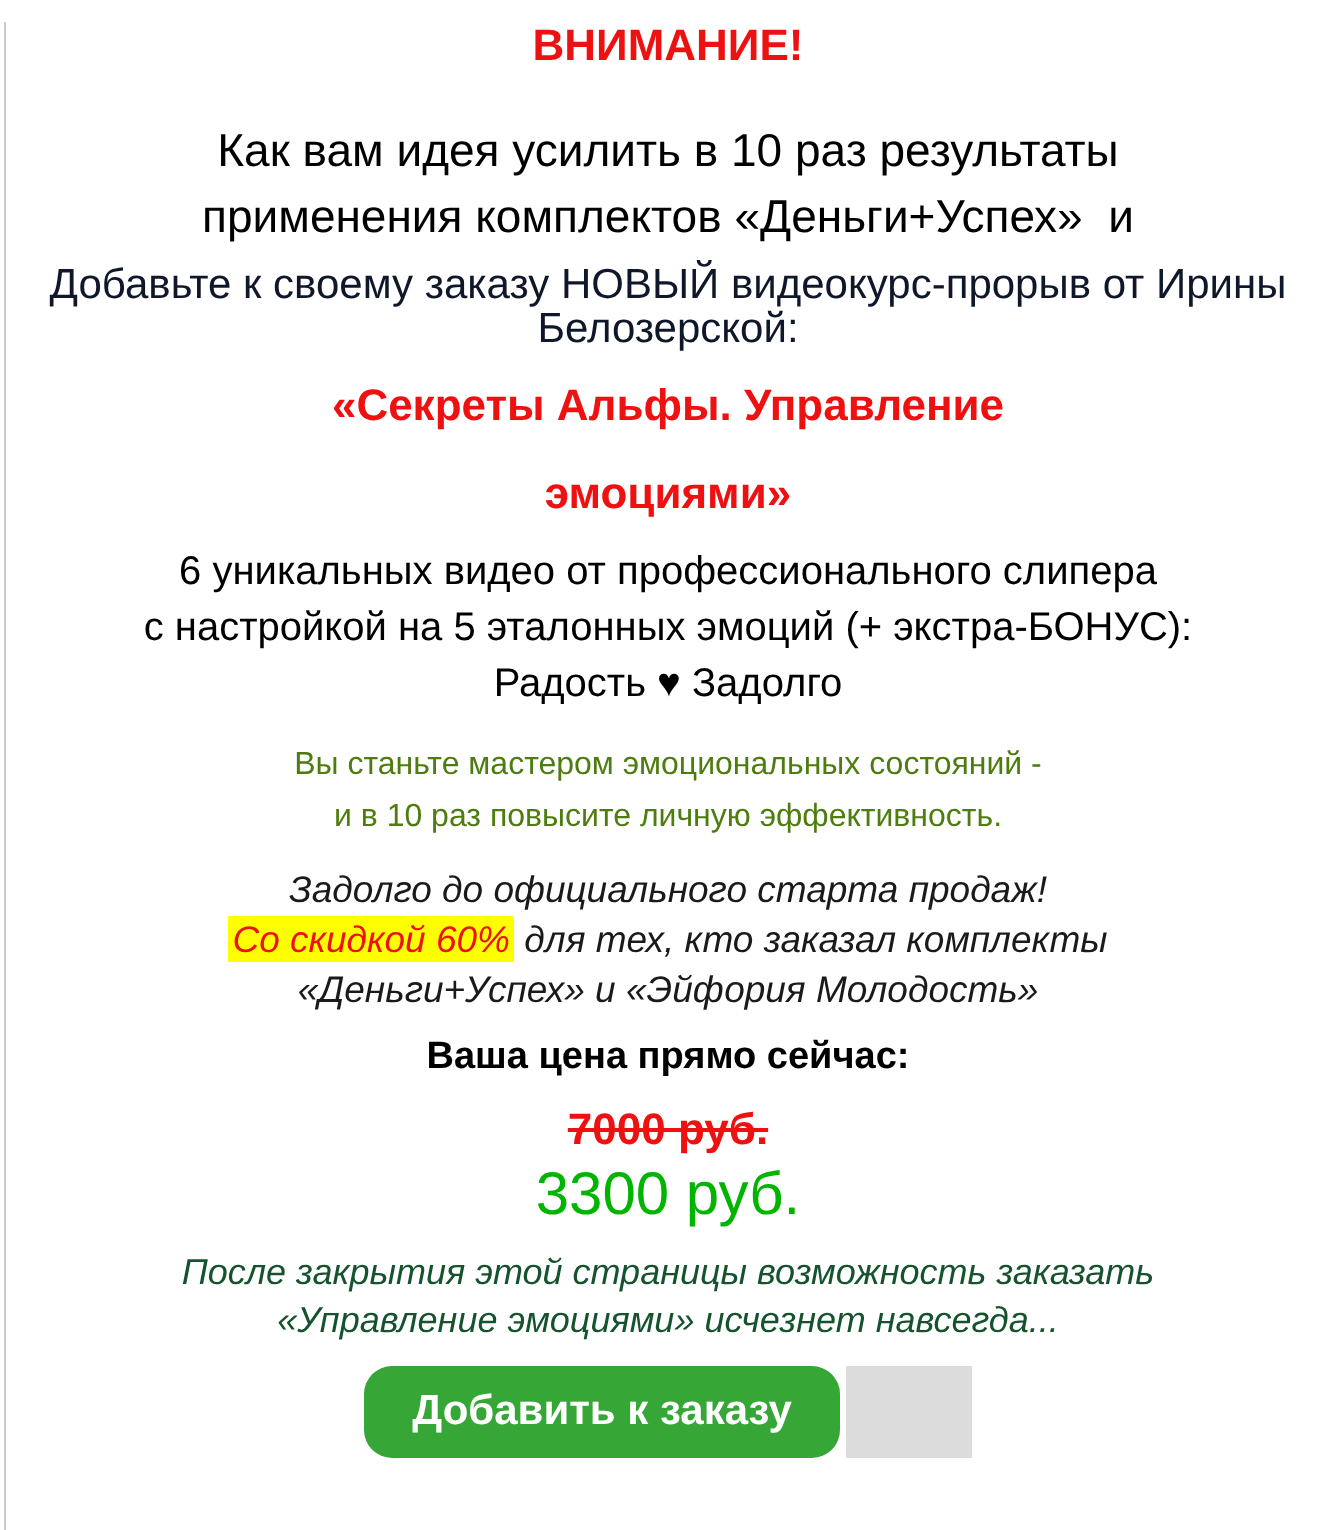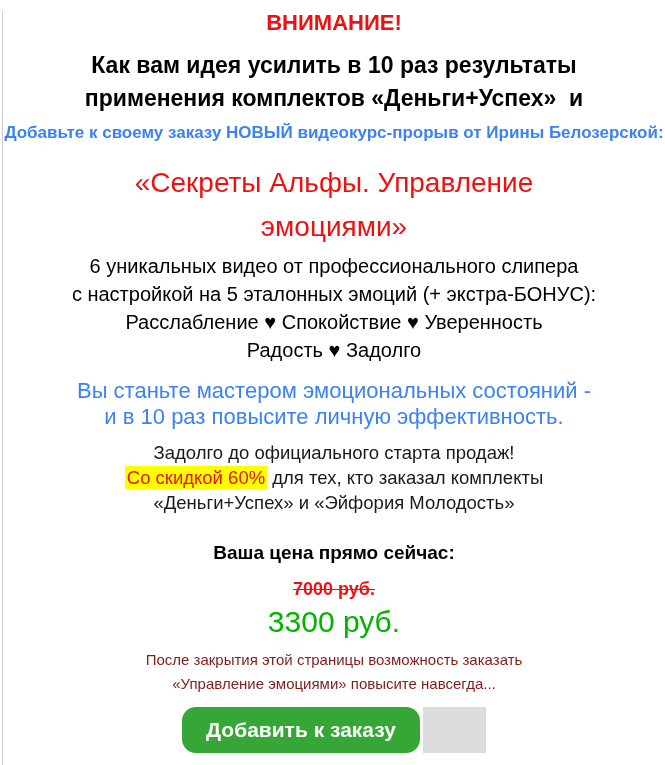--- a/index.html
+++ b/index.html
@@ -27,90 +27,92 @@
   }
   .attention {
     margin-top: 11px;
     font-size: 22px;
     line-height: 24px;
     font-weight: bold;
     color: var(--red);
     text-align: center;
   }
   .headline {
-    margin-top: 14px;
+    margin-top: 24px;
     font-size: 23px;
     line-height: 33px;
-    font-weight: bold;
+    font-weight: normal;
     color: #000;
   }
   .intro {
     margin-top: 7px;
-    font-size: 17px;
+    font-size: 21px;
     line-height: 22px;
-    font-weight: 700;
-    color: #3b82f6;
+    font-weight: 400;
+    color: #0f172a;
   }
   .course-title {
-    margin-top: 17px;
-    font-size: 28px;
+    margin-top: 5px;
+    font-size: 22px;
     line-height: 44px;
-    font-weight: normal;
+    font-weight: bold;
     color: var(--red);
   }
   .features {
     margin-top: 3px;
     font-size: 20px;
     line-height: 28px;
     font-weight: normal;
     color: #000;
   }
   .benefit {
     margin-top: 14px;
-    font-size: 22px;
+    font-size: 16px;
     line-height: 26px;
-    color: #3b82f6;
+    color: #4d7c0f;
   }
   .offer {
     margin-top: 10px;
     font-size: 18.5px;
     line-height: 25px;
     color: #1a1a1a;
+    font-style: italic;
   }
   .discount-highlight {
     background: var(--highlight-yellow);
     color: var(--red);
     padding: 1px 2px;
     margin-top: 17px;
   }
   .price-label {
-    margin-top: 27px;
+    margin-top: 11px;
     font-size: 19px;
     line-height: 22px;
     font-weight: bold;
   }
   .old-price {
     margin-top: 13px;
-    font-size: 18px;
+    font-size: 22px;
     line-height: 24px;
     font-weight: bold;
     color: var(--red);
     text-decoration: line-through;
   }
   .new-price {
     margin-top: 4px;
     font-size: 30px;
     line-height: 33px;
     color: var(--price-green);
   }
   .closing {
     margin-top: 10px;
-    font-size: 15px;
+    font-size: 18px;
     line-height: 24px;
-    color: #7f1d1d;
+    font-style: italic;
+    color: #14532d;
   }
   .cta-row {
     margin-top: 11px;
     display: flex;
     justify-content: center;
     align-items: stretch;
   }
   .cta-button {
     width: 238px;
     height: 46px;
@@ -145,42 +147,41 @@
   <div class="intro">Добавьте к своему заказу НОВЫЙ видеокурс-прорыв от Ирины Белозерской:</div>
 
   <div class="course-title">
     <div>«Секреты Альфы. Управление</div>
     <div>эмоциями»</div>
   </div>
 
   <div class="features">
     <div>6 уникальных видео от профессионального слипера</div>
     <div>с настройкой на 5 эталонных эмоций (+ экстра-БОНУС):</div>
-    <div>Расслабление ♥ Спокойствие ♥ Уверенность</div>
     <div>Радость ♥ Задолго</div>
   </div>
 
   <div class="benefit">
     <div>Вы станьте мастером эмоциональных состояний -</div>
     <div>и в 10 раз повысите личную эффективность.</div>
   </div>
 
   <div class="offer">
     <div>Задолго до официального старта продаж!</div>
     <div><span class="discount-highlight">Со скидкой 60%</span><span> для тех, кто заказал комплекты</span></div>
     <div>«Деньги+Успех» и «Эйфория Молодость»</div>
   </div>
 
   <div class="price-label">Ваша цена прямо сейчас:</div>
   <div class="old-price">7000 руб.</div>
   <div class="new-price">3300 руб.</div>
 
   <div class="closing">
     <div>После закрытия этой страницы возможность заказать</div>
-    <div>«Управление эмоциями» повысите навсегда...</div>
+    <div>«Управление эмоциями» исчезнет навсегда...</div>
   </div>
 
   <div class="cta-row">
     <button class="cta-button">Добавить к заказу</button>
     <div class="gray-box"></div>
   </div>
 
 </div>
 
 </body></html>

